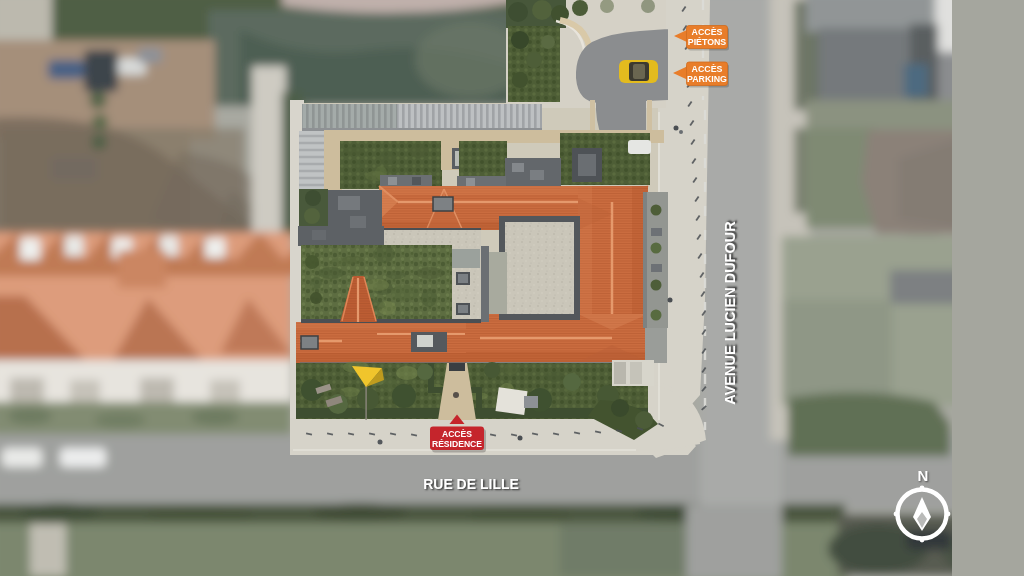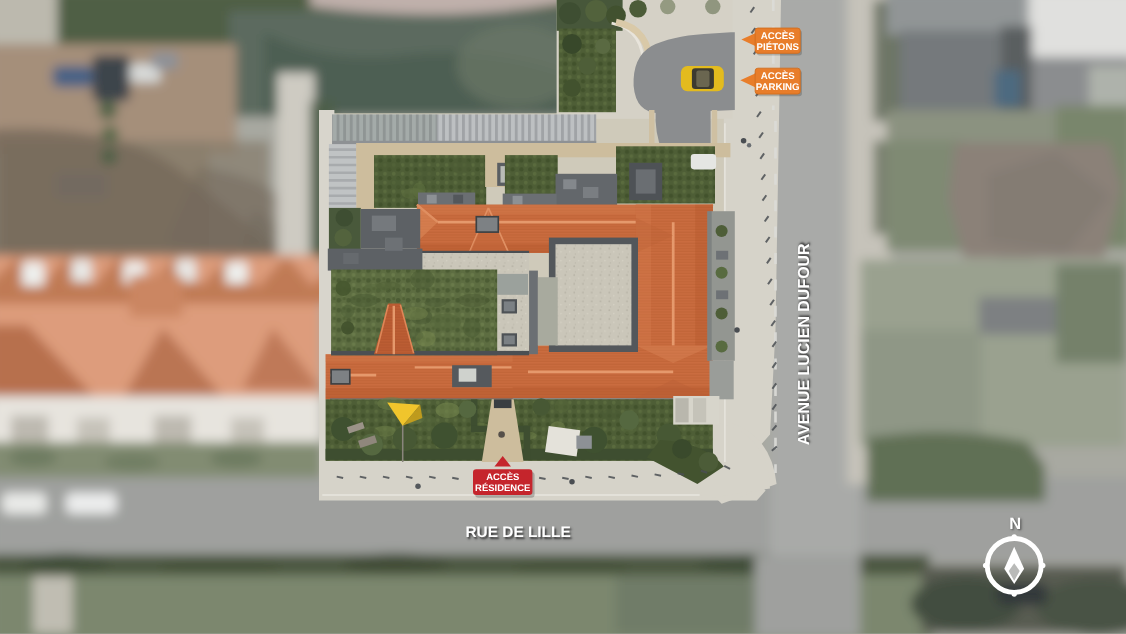--- a/index.html
+++ b/index.html
@@ -1,16 +1,16 @@
 <!DOCTYPE html>
 <html><head>
 <meta charset="utf-8">
 <style>
   html,body{margin:0;padding:0;background:#a5a69e;}
-  #stage{position:relative;width:1024px;height:576px;overflow:hidden;font-family:"Liberation Sans",sans-serif;}
+  #stage{position:relative;width:952px;height:576px;overflow:hidden;font-family:"Liberation Sans",sans-serif;}
   svg{display:block;}
 </style>
 </head>
 <body>
 <div id="stage">
 <svg width="1024" height="576" viewBox="0 0 1024 576" xmlns="http://www.w3.org/2000/svg">
 <defs>
   <filter id="b5" x="-10%" y="-10%" width="120%" height="120%">
           <feGaussianBlur stdDeviation="5"></feGaussianBlur>
         </filter>

